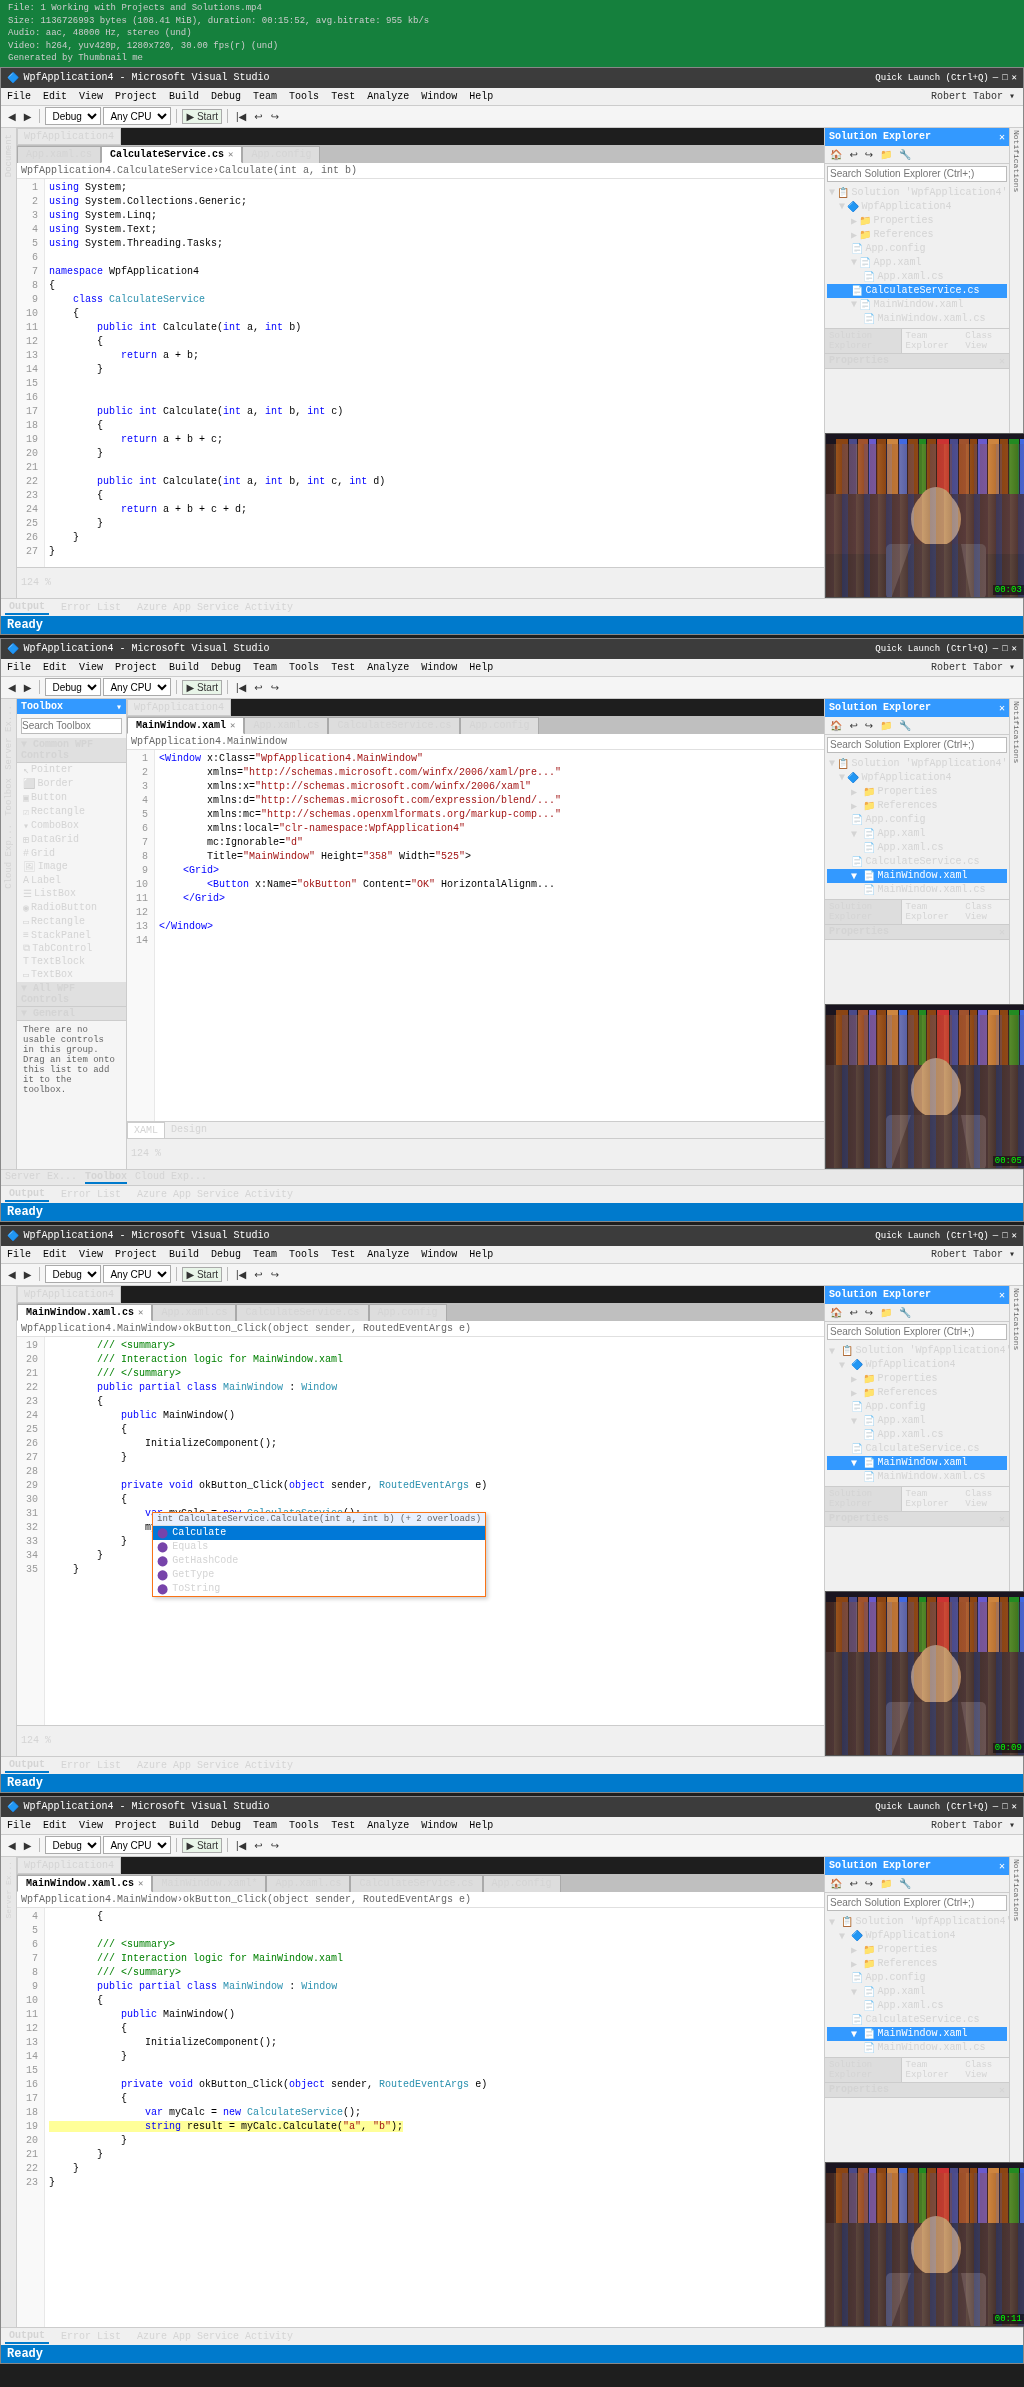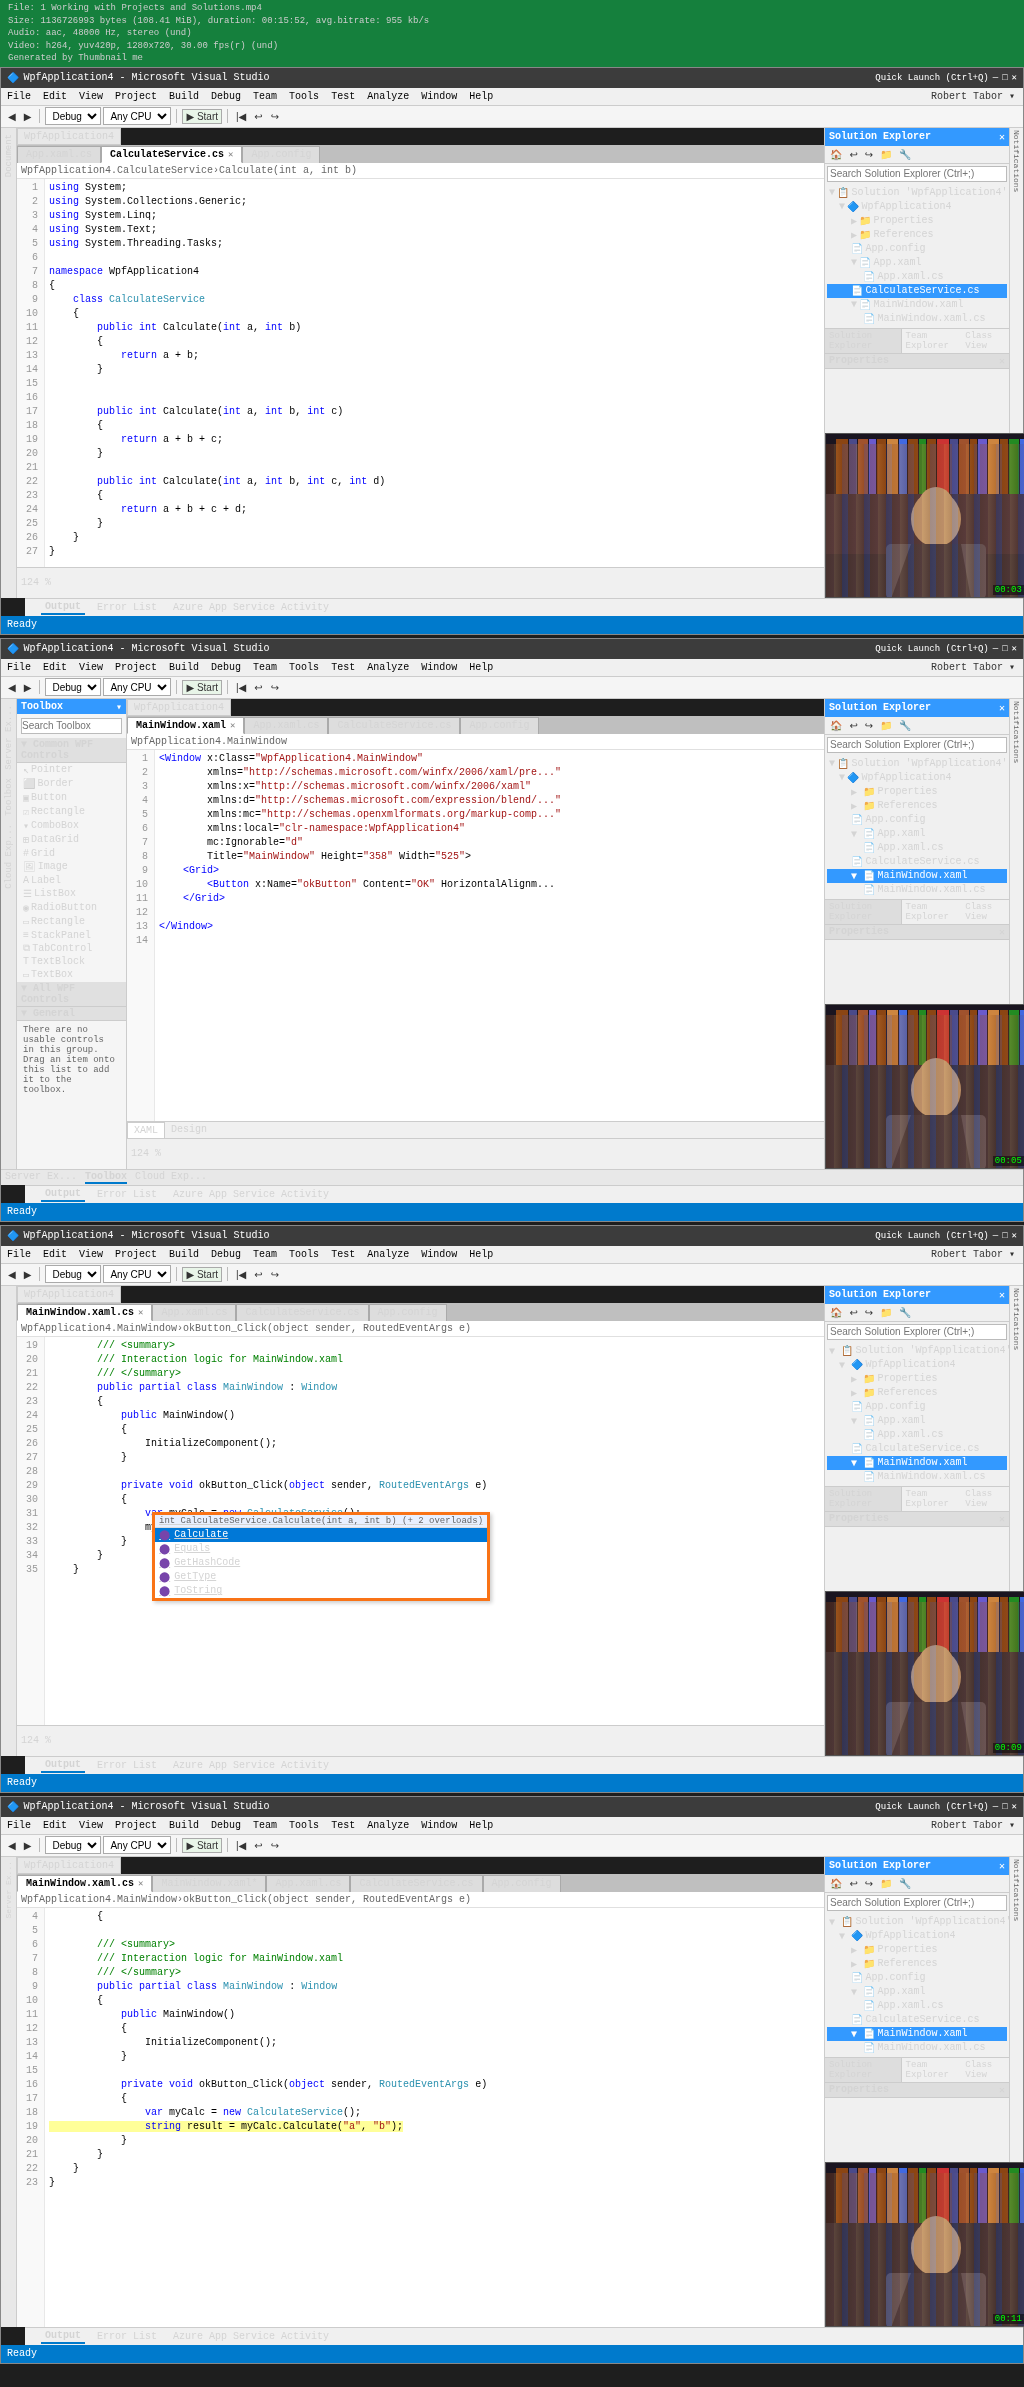--- a/index.html
+++ b/index.html
@@ -225,39 +225,39 @@
       font-weight: bold;
       border-bottom: 1px solid #ccc;
       display: flex;
       justify-content: space-between;
     }
 
     
     .status-bar {
       background: #007acc;
       color: #fff;
-      font-size: 10px;
+      font-size: 12px;
       padding: 1px 6px;
       height: 18px;
       display: flex;
       align-items: center;
       justify-content: space-between;
+      font-weight: bold;
     }
 
     
     .output-bar {
       background: #f0f0f0;
       border-top: 1px solid #ccc;
       height: 18px;
       display: flex;
       align-items: center;
       font-size: 10px;
-      padding: 0 16px;
+      padding: 0 4px;
       gap: 8px;
-      margin-left: 24px;
     }
     .output-tab {
       cursor: pointer;
       padding: 1px 4px;
     }
     .output-tab.active { font-weight: bold; border-bottom: 2px solid #007acc; }
     .left-sidebar-label {
       writing-mode: vertical-rl;
       transform: rotate(180deg);
       font-size: 9px;
@@ -300,26 +300,25 @@
       align-items: center;
       gap: 2px;
       padding: 1px 6px;
       cursor: pointer;
     }
 
     
     .autocomplete {
       position: absolute;
       background: #fff;
-      border: 3px solid #f97316;
+      border: 1px solid #f97316;
       box-shadow: 2px 2px 4px rgba(0,0,0,0.2);
       font-size: 10px;
       z-index: 100;
       min-width: 200px;
-      text-decoration: underline;
     }
     .autocomplete-header {
       background: #e8f0ff;
       padding: 1px 4px;
       font-size: 9px;
       color: #666;
       border-bottom: 1px solid #ddd;
     }
     .autocomplete-item {
       padding: 1px 4px;

